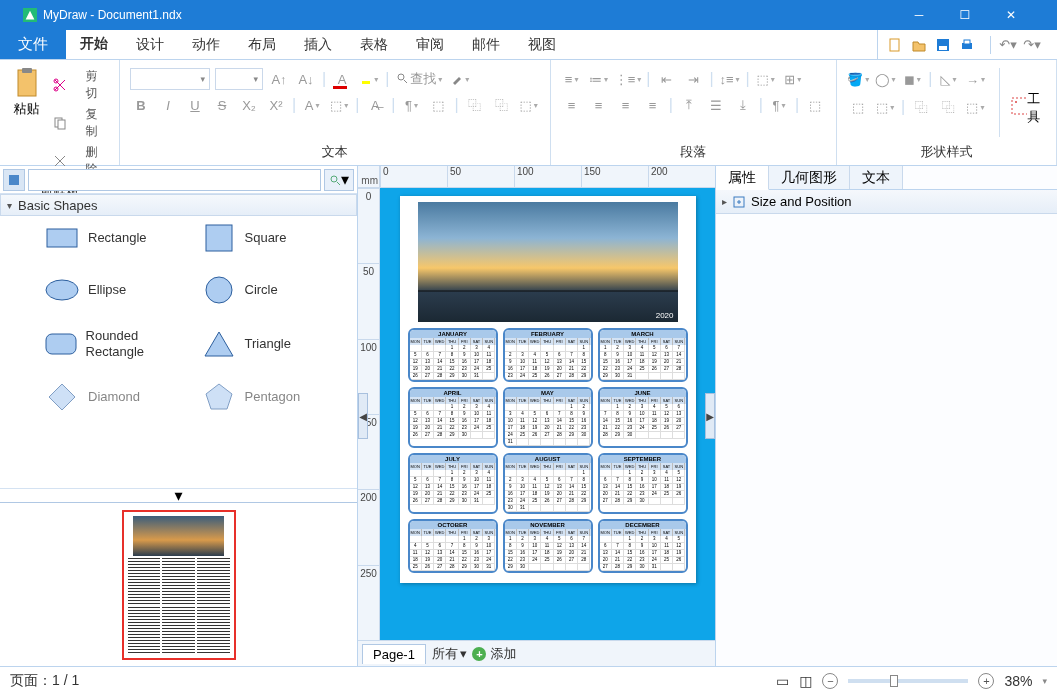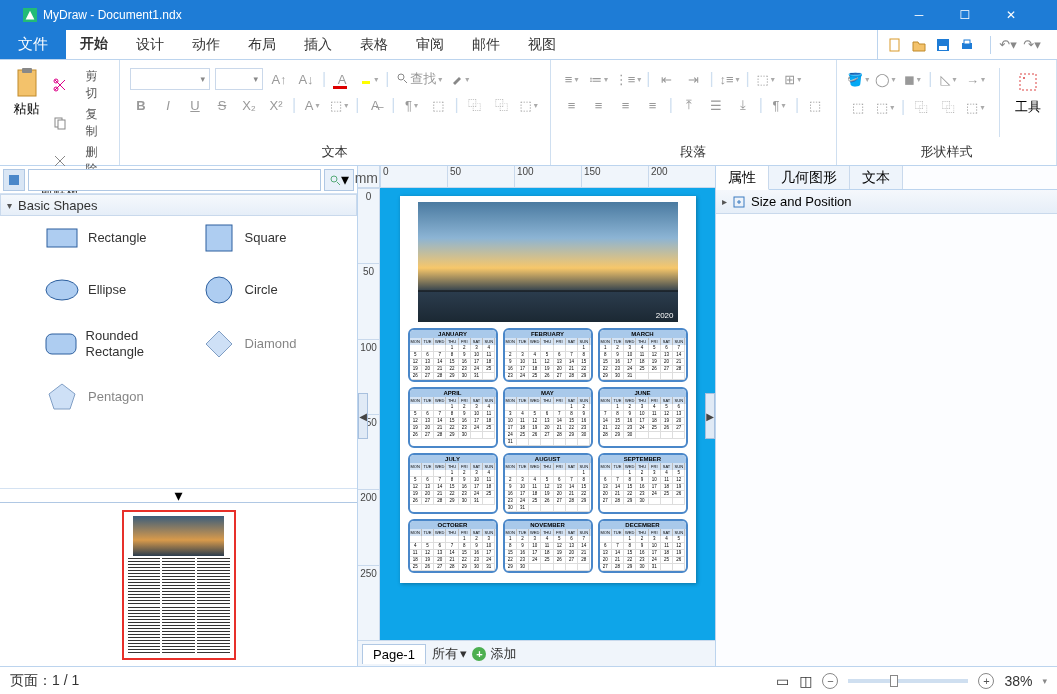--- a/index.html
+++ b/index.html
@@ -29,21 +29,21 @@
 .clip-paste { width: 40px; display: flex; flex-direction: column; align-items: center; justify-content: flex-start; padding-top: 4px; }
 .clip-paste .cap { font-size: 13px; margin-top: 2px; }
 .clip-col { display: flex; flex-direction: column; gap: 4px; padding: 4px; }
 .clip-row { display: flex; align-items: center; gap: 20px; font-size: 12px; color: #555; }
 .text-rows { display: flex; flex-direction: column; gap: 6px; padding: 4px 2px; }
 .btnrow { display: flex; align-items: center; gap: 5px; }
 .fbtn { min-width: 22px; height: 22px; display: flex; align-items: center; justify-content: center; color: #999; font-size: 13px; border: none; background: transparent; }
 .fbtn.dd::after { content: "▾"; font-size: 8px; margin-left: 2px; color: #aaa; }
 .combo { width: 80px; height: 22px; border: 1px solid #cad8ea; display: flex; align-items: center; padding: 0 4px; font-size: 12px; color: #999; }
 .combo::after { content: "▾"; margin-left: auto; font-size: 9px; color: #888; }
-.tool-big { width: 40px; display: flex; flex-direction: column; align-items: center; padding-top: 6px; }
+.tool-big { width: 40px; display: flex; flex-direction: row; align-items: center; padding-top: 6px; }
 .tool-big .cap { font-size: 13px; margin-top: 4px; }
 
 .workspace { flex: 1; display: flex; overflow: hidden; }
 
 .left-panel { width: 358px; display: flex; flex-direction: column; border-right: 1px solid #bcd4ee; }
 .left-search { height: 28px; display: flex; align-items: center; padding: 3px; gap: 3px; border-bottom: 1px solid #d4e2f2; }
 .left-search .sicon { width: 22px; height: 22px; background: #d9e6f5; border: 1px solid #b0c8e4; display: flex; align-items: center; justify-content: center; }
 .left-search input { flex: 1; height: 22px; border: 1px solid #b0c8e4; padding: 0 4px; font-size: 12px; }
 .left-search .sbtn { width: 30px; height: 22px; background: #e8f0fa; border: 1px solid #b0c8e4; display: flex; align-items: center; justify-content: center; }
 .shape-cat { height: 22px; background: linear-gradient(#f5f8fc,#e6eef8); border: 1px solid #c9d9ec; display: flex; align-items: center; padding: 0 6px; font-size: 13px; color: #333; }
@@ -53,21 +53,21 @@
 .shape-item .shape-prev { width: 36px; height: 28px; display: flex; align-items: center; justify-content: center; }
 .shape-item .shape-label { line-height: 1.2; }
 .pager-indicator { height: 14px; display: flex; align-items: center; justify-content: center; border-top: 1px solid #d4e2f2; }
 .thumb-area { height: 164px; background: #fff; border-top: 1px solid #b0c8e4; display: flex; justify-content: center; align-items: center; }
 .thumb { width: 114px; height: 150px; border: 2px solid #e7302a; background: #fff; display: flex; flex-direction: column; align-items: center; padding: 4px; gap: 2px; }
 .thumb-img { width: 90%; height: 40px; background: linear-gradient(#3b5d7b, #d89a4b 60%, #2b3c4d); }
 .thumb-cal { flex: 1; width: 100%; display: grid; grid-template-columns: repeat(3,1fr); gap: 2px; }
 .thumb-month { background: repeating-linear-gradient(#333 0 1px, #fff 1px 3px); }
 
 .canvas-area { flex: 1; display: flex; flex-direction: column; background: #e9e9e9; position: relative; }
-.ruler-corner { position: absolute; left: 0; top: 0; width: 22px; height: 22px; background: #f0f5fb; border-right: 1px solid #c9d9ec; border-bottom: 1px solid #c9d9ec; font-size: 14px; display: flex; align-items: flex-end; justify-content: flex-end; padding: 1px; color: #555; }
+.ruler-corner { position: absolute; left: 0; top: 0; width: 22px; height: 22px; background: #f0f5fb; border-right: 1px solid #c9d9ec; border-bottom: 1px solid #c9d9ec; font-size: 10px; display: flex; align-items: flex-end; justify-content: flex-end; padding: 1px; color: #555; }
 .ruler-h { position: absolute; left: 22px; top: 0; right: 0; height: 22px; background: #f0f5fb; border-bottom: 1px solid #c9d9ec; display: flex; font-size: 10px; color: #444; }
 .ruler-h div { flex: 1; border-left: 1px solid #c9d9ec; padding-left: 2px; }
 .ruler-v { position: absolute; left: 0; top: 22px; width: 22px; bottom: 26px; background: #f0f5fb; border-right: 1px solid #c9d9ec; display: flex; flex-direction: column; font-size: 10px; color: #444; }
 .ruler-v div { flex: 1; border-top: 1px solid #c9d9ec; padding-top: 2px; text-align: center; }
 .canvas-scroll { position: absolute; left: 22px; top: 22px; right: 0; bottom: 26px; overflow: hidden; background: #0ea5e9; display: flex; justify-content: center; align-items: flex-start; padding: 8px 0; }
 .page { width: 296px; background: #fff; box-shadow: 1px 1px 4px rgba(0,0,0,0.3); padding: 6px 10px 10px; display: flex; flex-direction: column; align-items: center; gap: 6px; }
 .page-photo { width: 260px; height: 120px; background: linear-gradient(#4a7aa0 0%, #8cb4d4 30%, #f7c76a 55%, #2b3c4d 75%, #1b2833 100%); position: relative; }
 .page-photo::after { content: ""; position: absolute; left: 0; right: 0; bottom: 30px; height: 2px; background: rgba(0,0,0,0.4); }
 .page-photo .year { position: absolute; right: 4px; bottom: 2px; color: #fff; font-size: 8px; }
 .cal-grid { width: 280px; display: grid; grid-template-columns: repeat(3,1fr); gap: 5px; }
@@ -367,20 +367,28 @@
           <span class="shape-label">Circle</span>
         </div>
       <div class="shape-item">
           <div class="shape-prev">
             <svg width="32" height="22">
               <rect x="1" y="1" width="30" height="20" rx="6" fill="#aecdf1" stroke="#2d5f9e"></rect>
             </svg>
           </div>
           <span class="shape-label">Rounded Rectangle</span>
         </div>
+      <div class="shape-item">
+          <div class="shape-prev">
+            <svg width="30" height="26">
+              <polygon points="15,1 29,25 1,25" fill="#aecdf1" stroke="#2d5f9e"></polygon>
+            </svg>
+          </div>
+          <span class="shape-label">Triangle</span>
+        </div>
       <div class="shape-item" style="opacity:.6">
           <div class="shape-prev">
             <svg width="28" height="28">
               <polygon points="14,1 27,14 14,27 1,14" fill="#aecdf1" stroke="#2d5f9e"></polygon>
             </svg>
           </div>
           <span class="shape-label">Diamond</span>
         </div>
       <div class="shape-item" style="opacity:.6">
           <div class="shape-prev">

